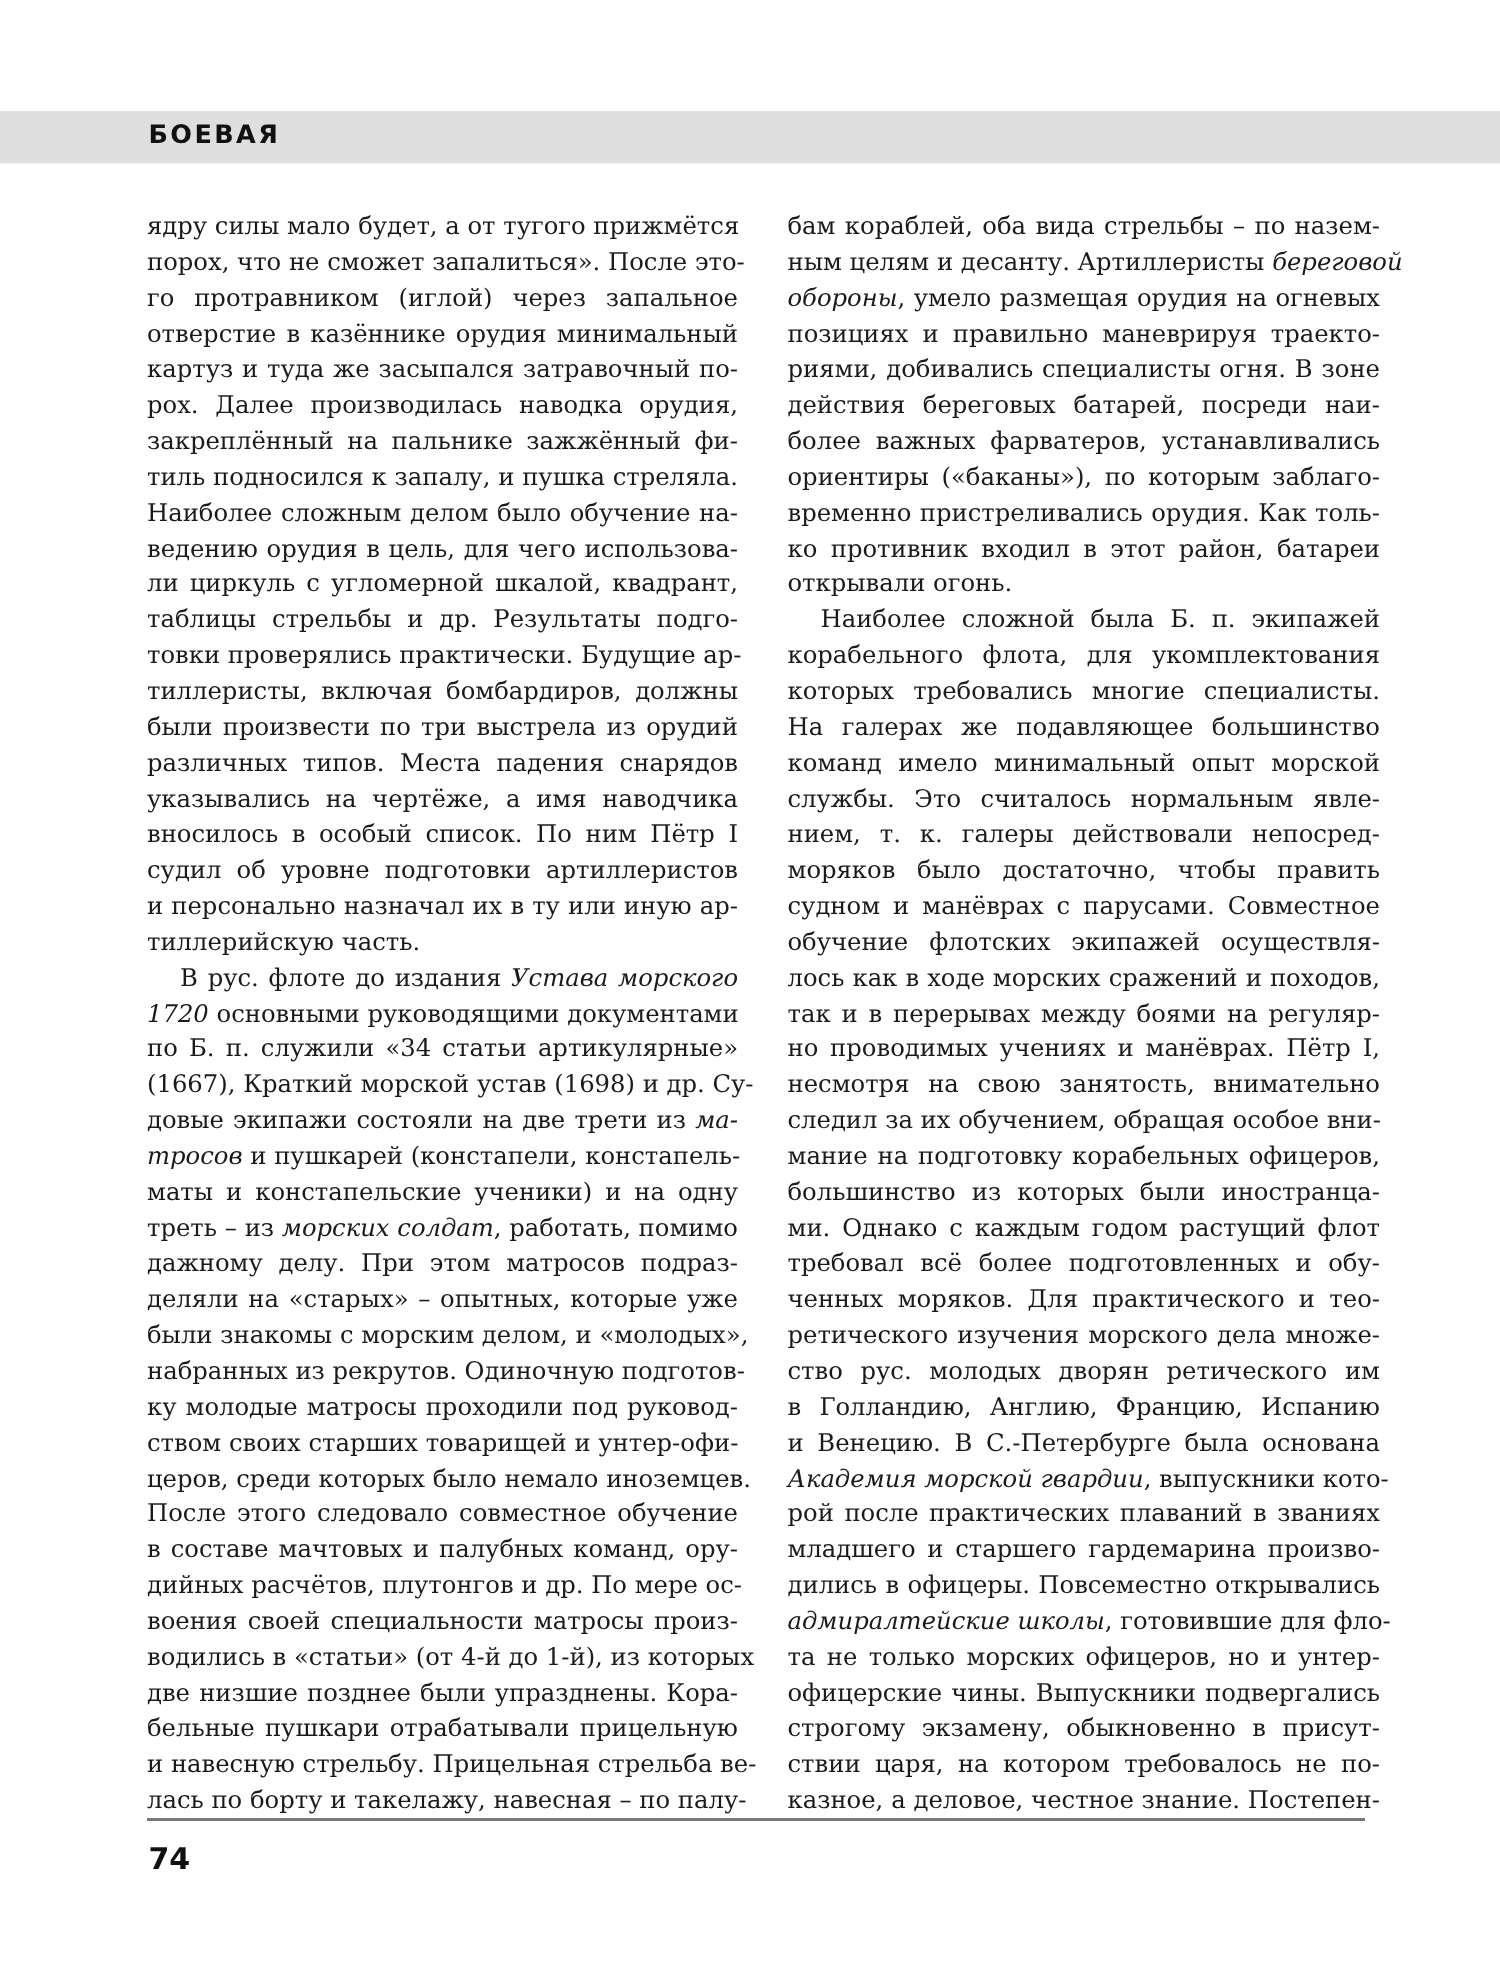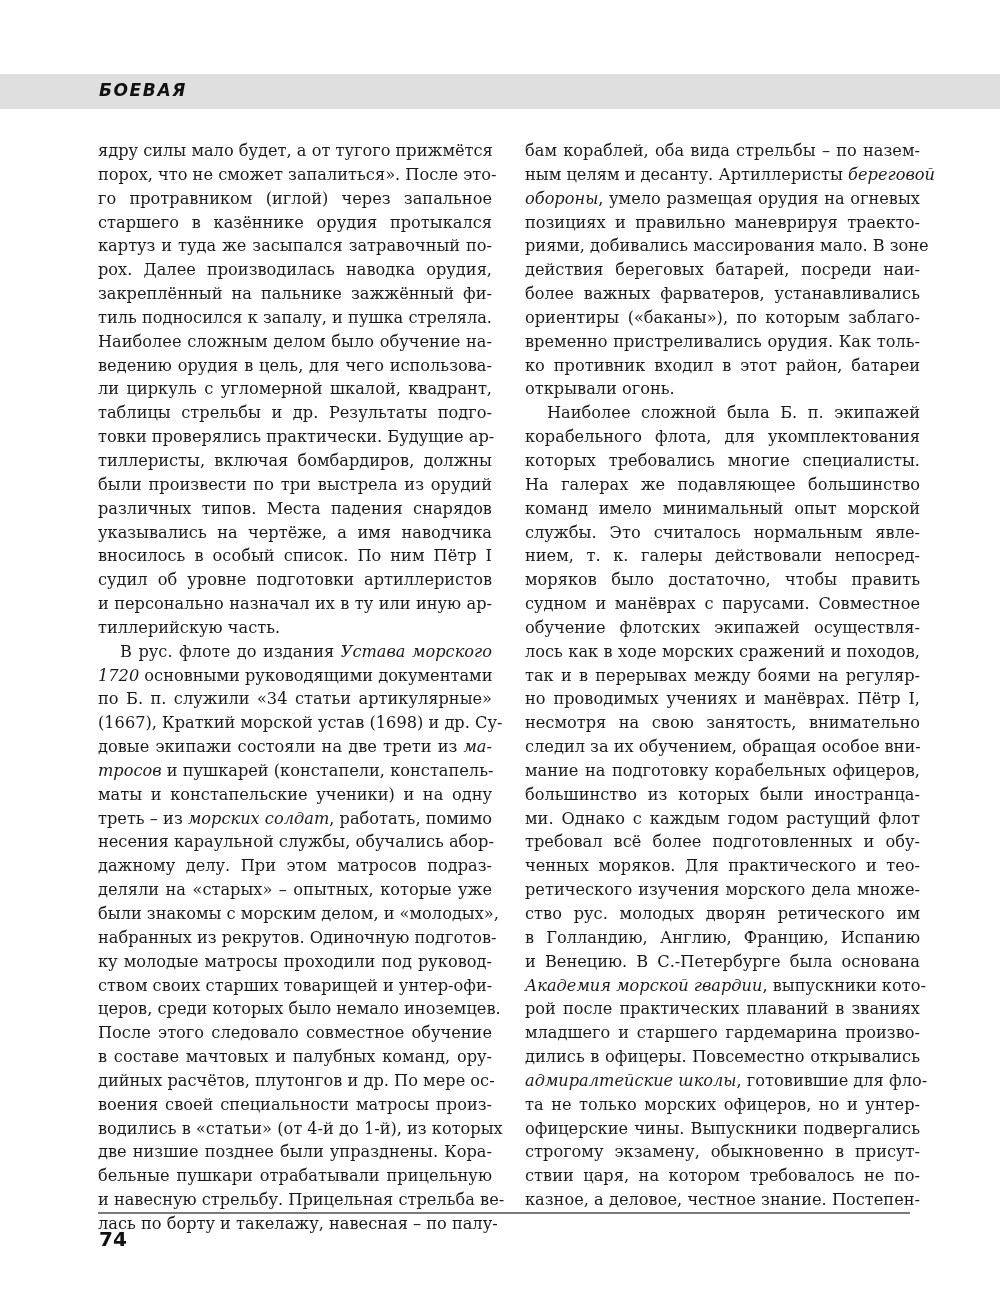--- a/index.html
+++ b/index.html
@@ -4,21 +4,21 @@
 <style>
   html, body { margin: 0; padding: 0; background: #ffffff; }
   body { width: 1000px; height: 1312px; position: relative; overflow: hidden; }
   .header-bar {
     position: absolute; left: 0; top: 74px; width: 1000px; height: 35px;
     background: #dfdfdf;
   }
   .header-title {
     position: absolute; left: 99px; top: 80px;
     font-family: "DejaVu Sans", sans-serif; font-weight: bold;
-    font-size: 17px; letter-spacing: 1.6px; color: #111; font-style: italic;
+    font-size: 17px; letter-spacing: 1.6px; color: #111;
   }
   .column {
     position: absolute; top: 139px;
     font-family: "DejaVu Serif", serif; font-size: 16.2px; line-height: 23.85px;
     color: #1a1a1a; text-align: justify;
   }
   .col-left { left: 98px; width: 394px; }
   .col-right { left: 525px; width: 395px; }
   .line { display: block; white-space: nowrap; text-align-last: justify; height: 23.85px; overflow: visible; }
   .line.last { text-align-last: left; }
@@ -33,21 +33,21 @@
 </head>
 <body>
 
 <div class="header-bar"></div>
 <div class="header-title">БОЕВАЯ</div>
 
 <div class="column col-left">
     <span class="line"><span>ядру силы мало будет, а от тугого прижмётся</span></span>
     <span class="line"><span>порох, что не сможет запалиться». После это-</span></span>
     <span class="line"><span>го протравником (иглой) через запальное</span></span>
-    <span class="line"><span>старшего в казённике орудия протыкался</span></span>
+    <span class="line"><span>отверстие в казённике орудия минимальный</span></span>
     <span class="line"><span>картуз и туда же засыпался затравочный по-</span></span>
     <span class="line"><span>рох. Далее производилась наводка орудия,</span></span>
     <span class="line"><span>закреплённый на пальнике зажжённый фи-</span></span>
     <span class="line"><span>тиль подносился к запалу, и пушка стреляла.</span></span>
     <span class="line"><span>Наиболее сложным делом было обучение на-</span></span>
     <span class="line"><span>ведению орудия в цель, для чего использова-</span></span>
     <span class="line"><span>ли циркуль с угломерной шкалой, квадрант,</span></span>
     <span class="line"><span>таблицы стрельбы и др. Результаты подго-</span></span>
     <span class="line"><span>товки проверялись практически. Будущие ар-</span></span>
     <span class="line"><span>тиллеристы, включая бомбардиров, должны</span></span>
@@ -59,21 +59,20 @@
     <span class="line"><span>и персонально назначал их в ту или иную ар-</span></span>
     <span class="line last"><span>тиллерийскую часть.</span></span>
     <span class="line indent"><span>В рус. флоте до издания </span><span class="it">Устава морского</span></span>
     <span class="line"><span class="it">1720</span><span> основными руководящими документами</span></span>
     <span class="line"><span>по Б. п. служили «34 статьи артикулярные»</span></span>
     <span class="line"><span>(1667), Краткий морской устав (1698) и др. Су-</span></span>
     <span class="line"><span>довые экипажи состояли на две трети из </span><span class="it">ма-</span></span>
     <span class="line"><span class="it">тросов</span><span> и пушкарей (констапели, констапель-</span></span>
     <span class="line"><span>маты и констапельские ученики) и на одну</span></span>
     <span class="line"><span>треть – из </span><span class="it">морских солдат</span><span>, работать, помимо</span></span>
-    <span class="line"><span>несения караульной службы, обучались абор-</span></span>
     <span class="line"><span>дажному делу. При этом матросов подраз-</span></span>
     <span class="line"><span>деляли на «старых» – опытных, которые уже</span></span>
     <span class="line"><span>были знакомы с морским делом, и «молодых»,</span></span>
     <span class="line"><span>набранных из рекрутов. Одиночную подготов-</span></span>
     <span class="line"><span>ку молодые матросы проходили под руковод-</span></span>
     <span class="line"><span>ством своих старших товарищей и унтер-офи-</span></span>
     <span class="line"><span>церов, среди которых было немало иноземцев.</span></span>
     <span class="line"><span>После этого следовало совместное обучение</span></span>
     <span class="line"><span>в составе мачтовых и палубных команд, ору-</span></span>
     <span class="line"><span>дийных расчётов, плутонгов и др. По мере ос-</span></span>
@@ -82,21 +81,21 @@
     <span class="line"><span>две низшие позднее были упразднены. Кора-</span></span>
     <span class="line"><span>бельные пушкари отрабатывали прицельную</span></span>
     <span class="line"><span>и навесную стрельбу. Прицельная стрельба ве-</span></span>
     <span class="line"><span>лась по борту и такелажу, навесная – по палу-</span></span>
   </div>
 <div class="column col-right">
     <span class="line"><span>бам кораблей, оба вида стрельбы – по назем-</span></span>
     <span class="line"><span>ным целям и десанту. Артиллеристы </span><span class="it">береговой</span></span>
     <span class="line"><span class="it">обороны</span><span>, умело размещая орудия на огневых</span></span>
     <span class="line"><span>позициях и правильно маневрируя траекто-</span></span>
-    <span class="line"><span>риями, добивались массирования мало. В зоне</span></span>
+    <span class="line"><span>риями, добивались специалисты огня. В зоне</span></span>
     <span class="line"><span>действия береговых батарей, посреди наи-</span></span>
     <span class="line"><span>более важных фарватеров, устанавливались</span></span>
     <span class="line"><span>ориентиры («баканы»), по которым заблаго-</span></span>
     <span class="line"><span>временно пристреливались орудия. Как толь-</span></span>
     <span class="line"><span>ко противник входил в этот район, батареи</span></span>
     <span class="line last"><span>открывали огонь.</span></span>
     <span class="line indent"><span>Наиболее сложной была Б. п. экипажей</span></span>
     <span class="line"><span>корабельного флота, для укомплектования</span></span>
     <span class="line"><span>которых требовались многие специалисты.</span></span>
     <span class="line"><span>На галерах же подавляющее большинство</span></span>

